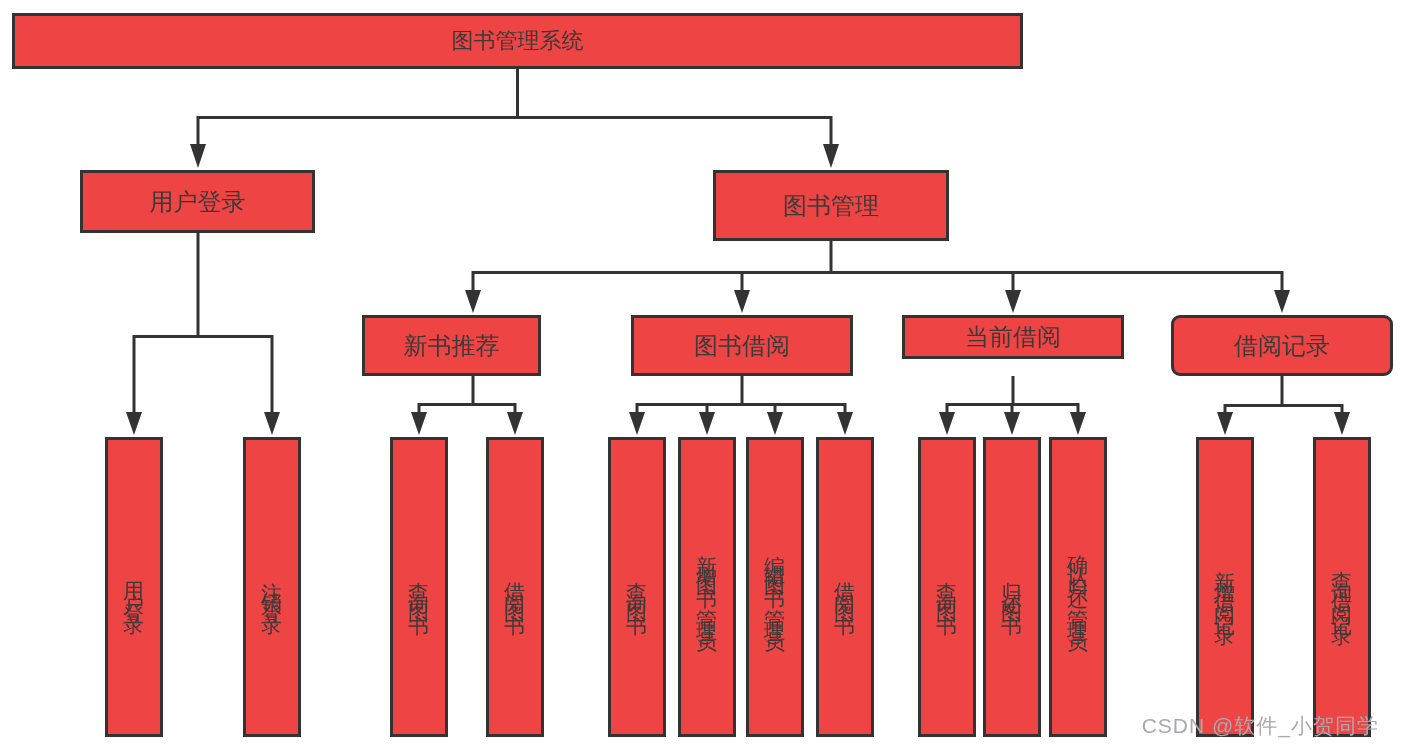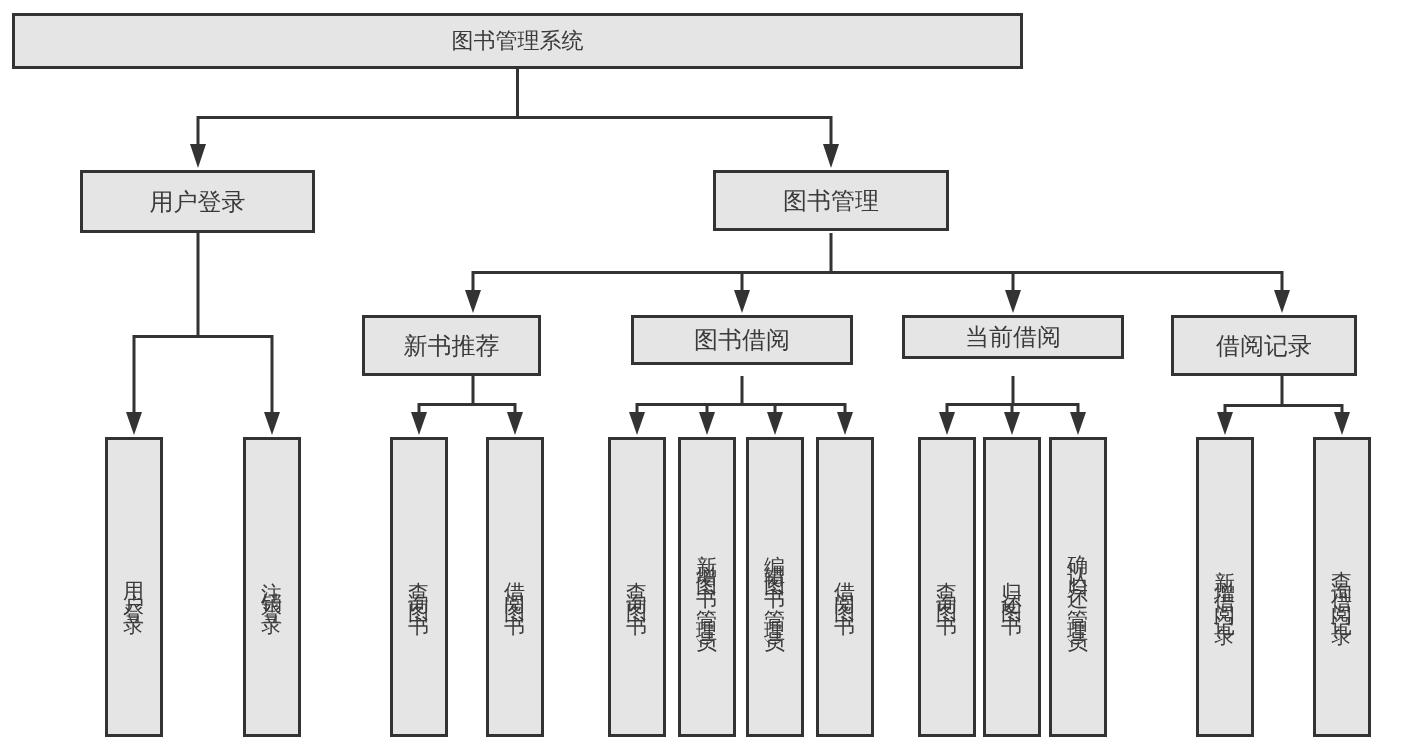--- a/index.html
+++ b/index.html
@@ -20,21 +20,21 @@
     left: 0;
     top: 0;
     width: 1405px;
     height: 747px;
     z-index: 1;
   }
   .node {
     position: absolute;
     box-sizing: border-box;
     border: 3px solid #333333;
-    background: #e5e5e5;
+    background: #ef4444;
     color: #3a3a3a;
     display: flex;
     align-items: center;
     justify-content: center;
     z-index: 2;
     text-align: center;
   }
   .node.root  { font-size: 22px; }
   .node.lvl2,
   .node.lvl3  { font-size: 24px; }
@@ -108,34 +108,34 @@
     </g>
   </svg>
 
   <div class="node root" style="left:12px; top:13px; width:1011px; height:56px;">
     <span>图书管理系统</span>
   </div>
 
   <div class="node lvl2" style="left:80px; top:170px; width:235px; height:63px;">
     <span>用户登录</span>
   </div>
-  <div class="node lvl2" style="left:713px; top:170px; width:236px; height:61px;justify-content:center;">
+  <div class="node lvl2" style="left:713px; top:170px; width:236px; height:71px;justify-content:center;">
     <span>图书管理</span>
   </div>
 
   <div class="node lvl3" style="left:362px; top:315px; width:179px; height:61px;">
     <span>新书推荐</span>
   </div>
-  <div class="node lvl3" style="left:631px; top:315px; width:222px; height:50px;">
+  <div class="node lvl3" style="left:631px; top:315px; width:222px; height:61px;">
     <span>图书借阅</span>
   </div>
   <div class="node lvl3" style="left:902px; top:315px; width:222px; height:44px;">
     <span>当前借阅</span>
   </div>
-  <div class="node lvl3" style="left:1171px; top:315px; width:186px; height:61px;">
+  <div class="node lvl3" style="left:1171px; top:315px; width:222px; height:61px;border-radius:9px;">
     <span>借阅记录</span>
   </div>
 
   <div class="node leaf" style="left:105px; top:437px; width:58px; height:300px;">
     <span class="vtext">用户登录</span>
   </div>
   <div class="node leaf" style="left:243px; top:437px; width:58px; height:300px;">
     <span class="vtext">注销登录</span>
   </div>
 
@@ -169,14 +169,15 @@
     <span class="vtext">确认归还（管理员）</span>
   </div>
 
   <div class="node leaf" style="left:1196px; top:437px; width:58px; height:300px;">
     <span class="vtext">新增借阅记录</span>
   </div>
   <div class="node leaf" style="left:1313px; top:437px; width:58px; height:300px;">
     <span class="vtext">查询借阅记录</span>
   </div>
 
+  <div class="watermark">CSDN @软件_小贺同学</div>
 
 </div>
 
 </body></html>

